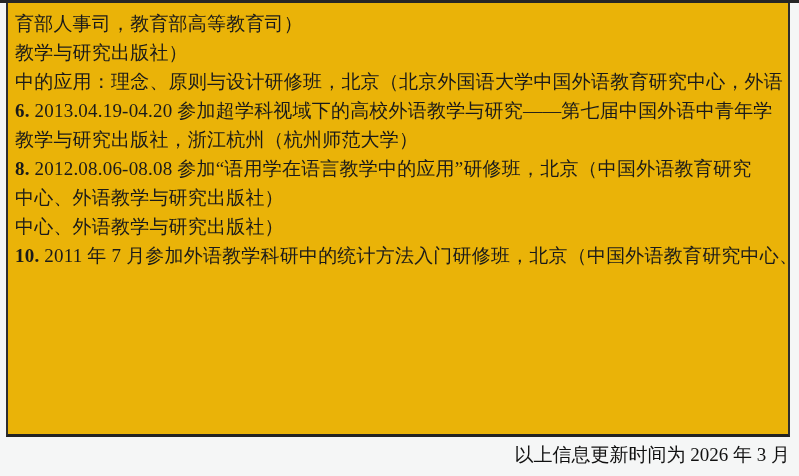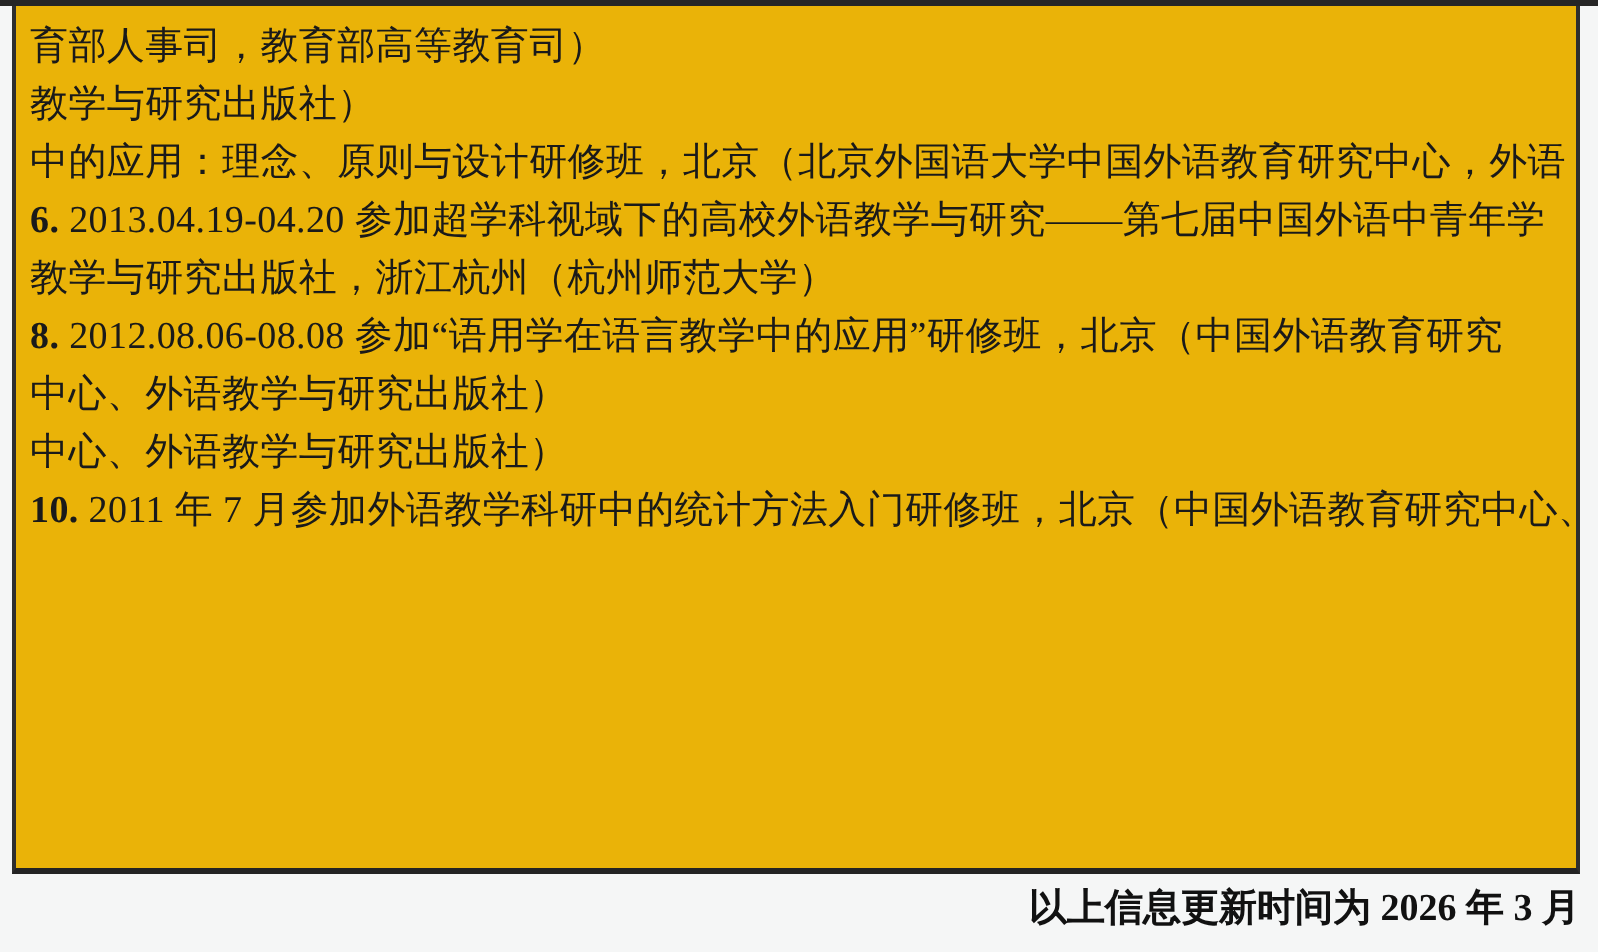--- a/index.html
+++ b/index.html
@@ -47,21 +47,21 @@
   }
   .doc-line b {
     font-weight: 700;
   }
   .footer-note {
     position: absolute;
     top: 443px;
     right: 9px;
     font-size: 19px;
     line-height: 24px;
-    font-weight: 700;
+    font-weight: 400;
     color: #111111;
     white-space: nowrap;
   }
 </style>
 </head>
 <body>
 
 <div class="page">
   <div class="top-rule"></div>
 

